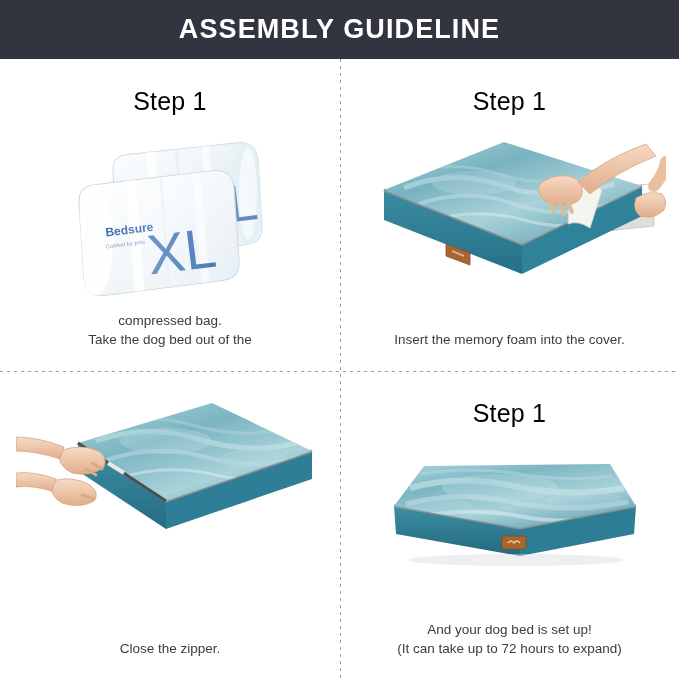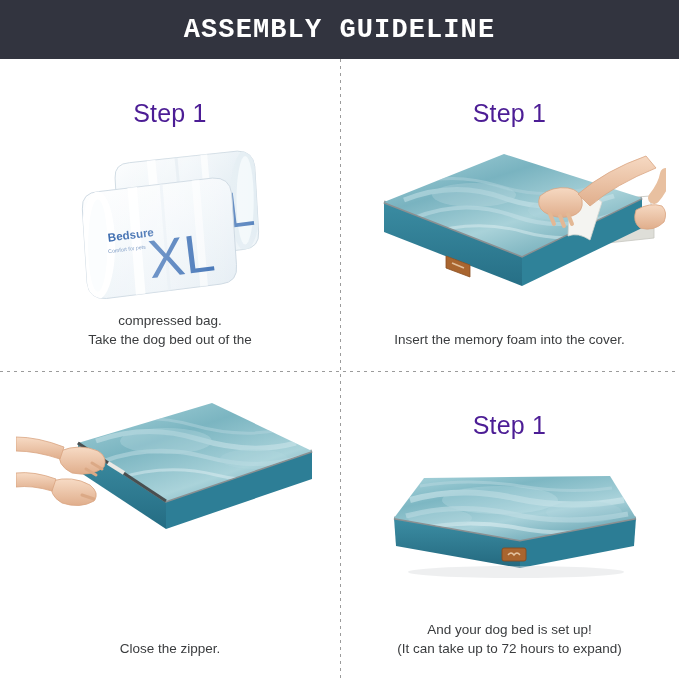--- a/index.html
+++ b/index.html
@@ -23,21 +23,21 @@
     display: flex;
     align-items: center;
     justify-content: center;
     box-sizing: border-box;
   }
   .header-title {
     color: #ffffff;
     font-size: 27px;
     font-weight: bold;
     letter-spacing: 1.1px;
-    font-family: Liberation Mono, monospace;
+    font-family: Liberation Sans, sans-serif;
     white-space: nowrap;
   }
 
   
   .grid {
     position: relative;
     width: 679px;
     height: 620px;
     display: grid;
     grid-template-columns: 340px 339px;
@@ -46,23 +46,23 @@
   .panel {
     position: relative;
     display: flex;
     flex-direction: column;
     align-items: center;
     box-sizing: border-box;
     overflow: hidden;
   }
 
   .step-title {
-    margin-top: 40px;
+    margin-top: 28px;
     font-size: 25px;
-    color: #4c1d95;
+    color: #000000;
     font-weight: normal;
     letter-spacing: 0.2px;
     font-family: "Liberation Sans", sans-serif;
   }
 
   .art {
     flex: 1 1 auto;
     width: 100%;
     position: relative;
   }

